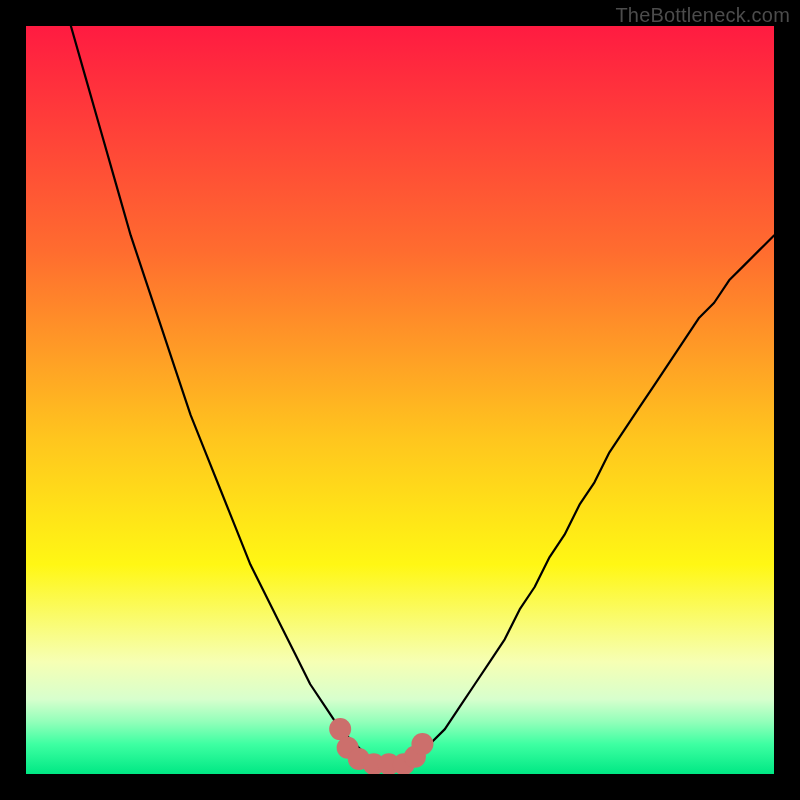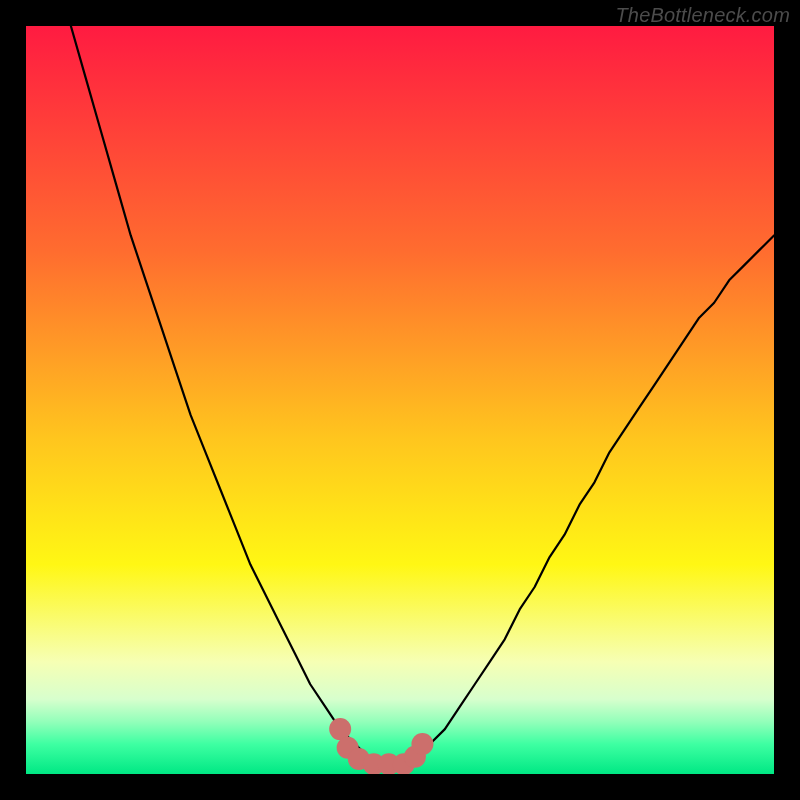--- a/index.html
+++ b/index.html
@@ -11,21 +11,20 @@
     background: #000;
     font-family: Arial, Helvetica, sans-serif;
   }
   .frame {
     position: absolute;
     left: 0;
     top: 0;
     width: 800px;
     height: 632px;
     background: #000;
-    font-style: italic;
   }
   .plot-area {
     position: absolute;
     left: 26px;
     top: 26px;
     width: 748px;
     height: 748px;
     overflow: hidden;
   }
   .gradient-bg {

